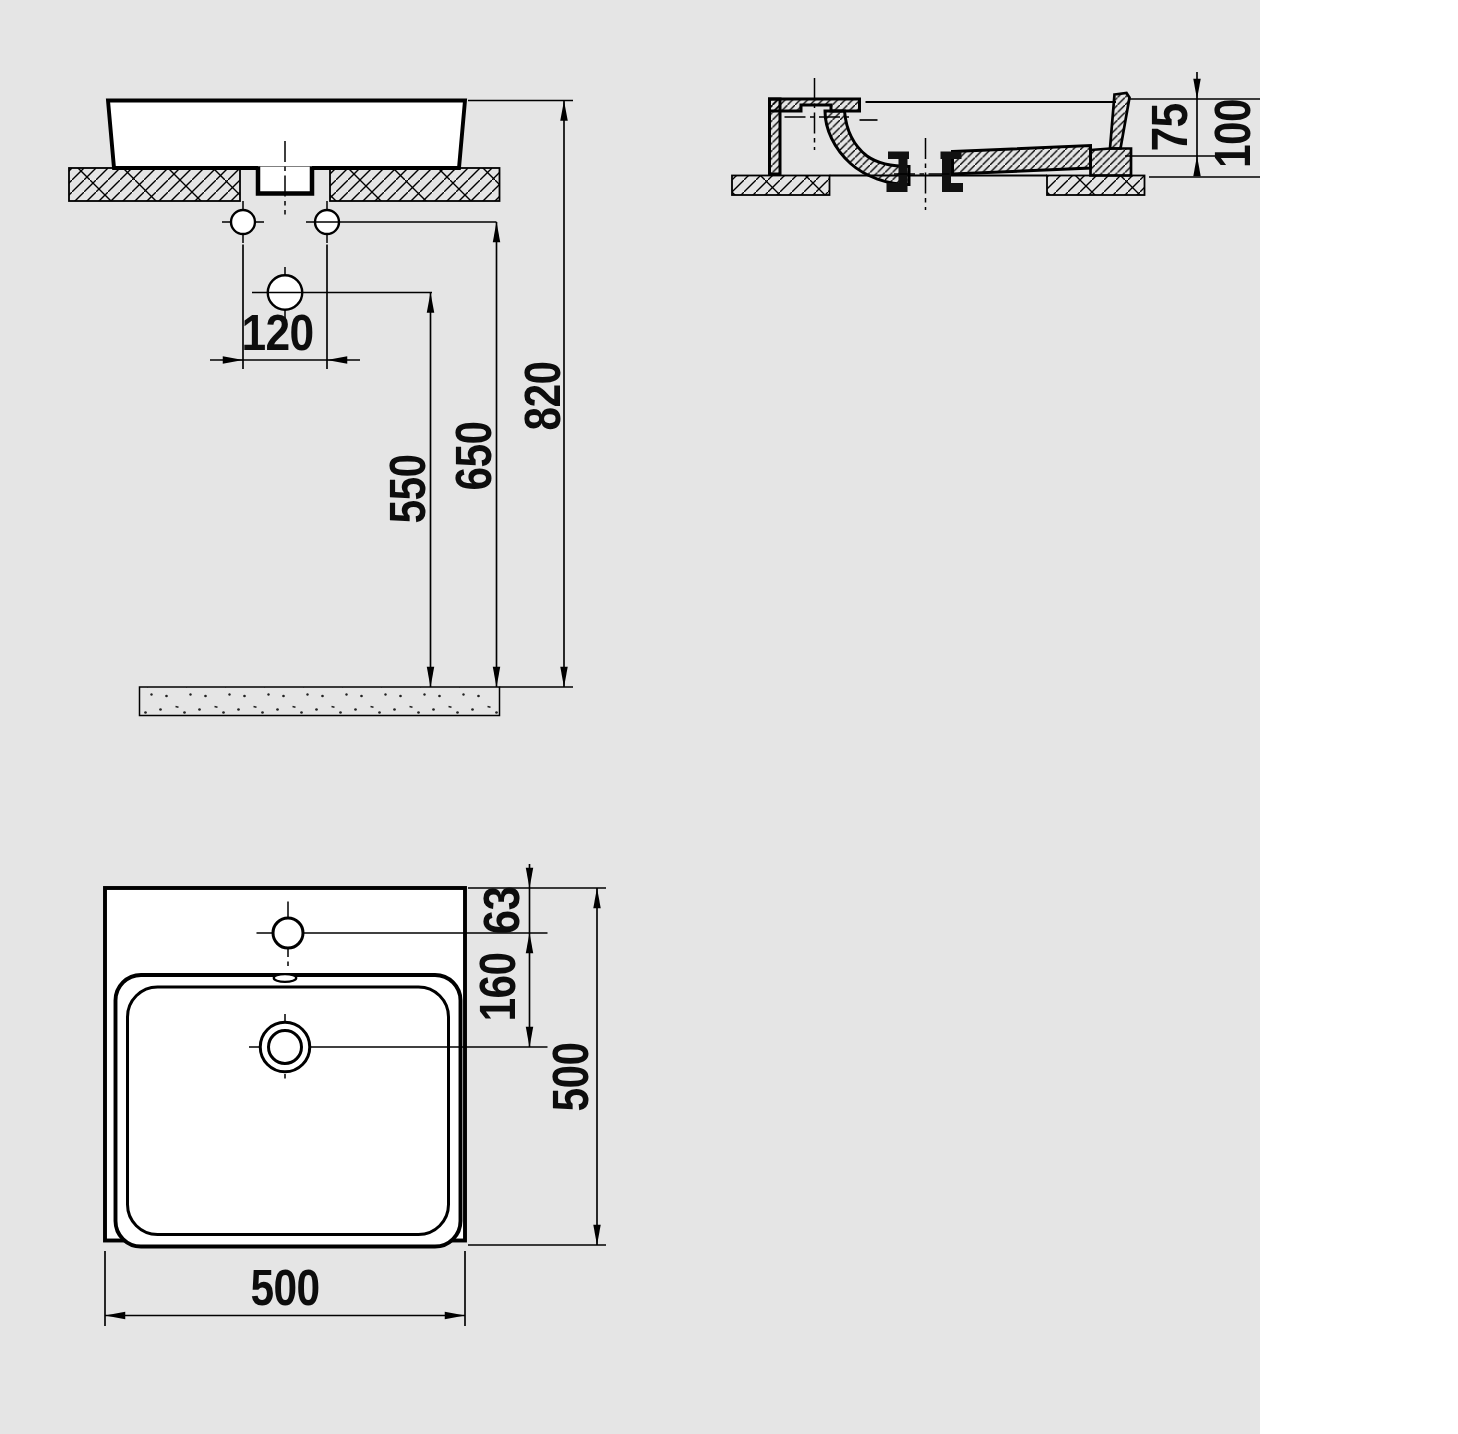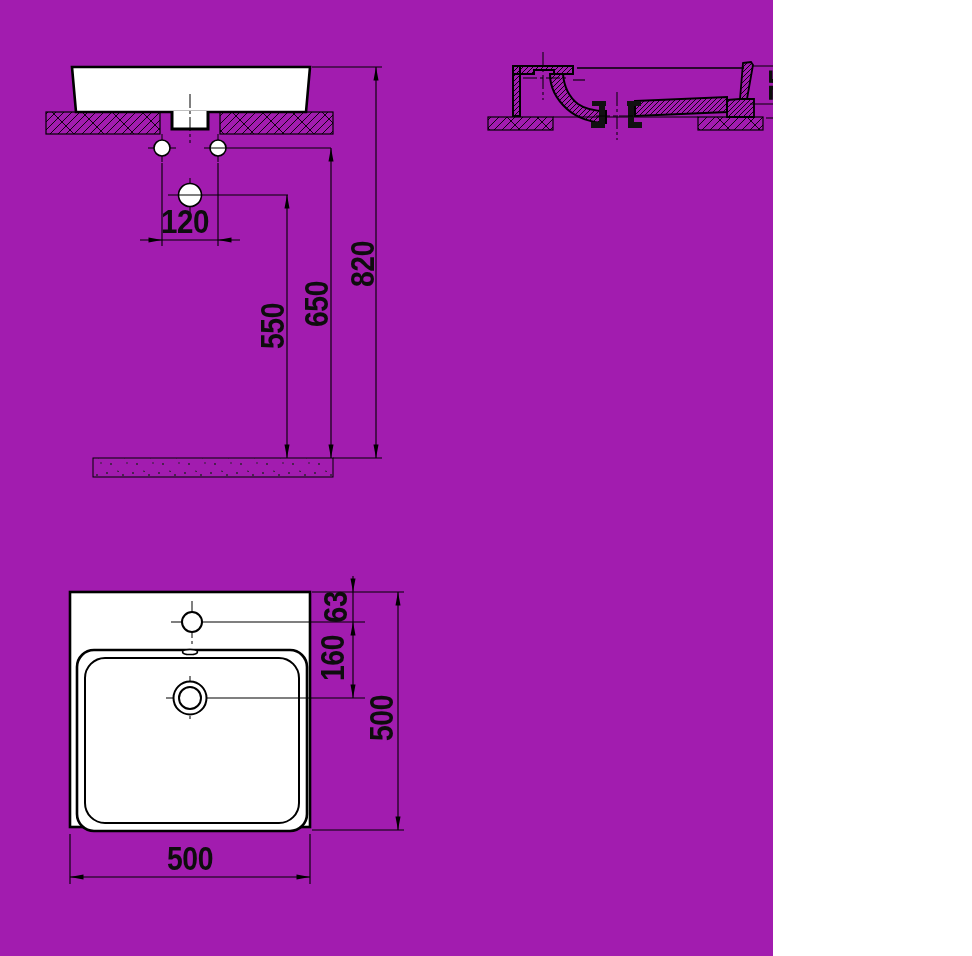--- a/index.html
+++ b/index.html
@@ -1,16 +1,16 @@
 <!DOCTYPE html>
 <html><head>
 <meta charset="utf-8">
 <style>
   html,body{margin:0;padding:0;background:#ffffff;}
-  .canvas{position:relative;width:773px;height:956px;background:#a21caf;overflow:hidden;}
+  .canvas{position:relative;width:840px;height:956px;background:#e5e5e5;overflow:hidden;}
   svg{display:block;}
   text{font-family:"Liberation Sans", sans-serif;font-weight:600;fill:#0d0d0d;letter-spacing:-0.5px;}
   .dimtxt{font-size:34px;}
 </style>
 </head>
 <body>
 
 <div class="canvas">
 <svg width="972" height="956" viewBox="0 0 972 956">
   <defs>

